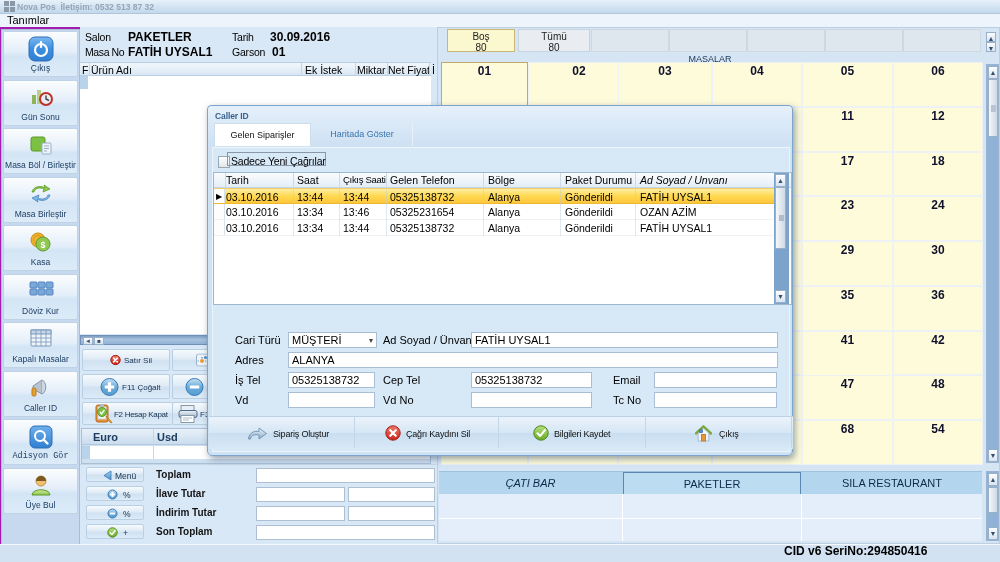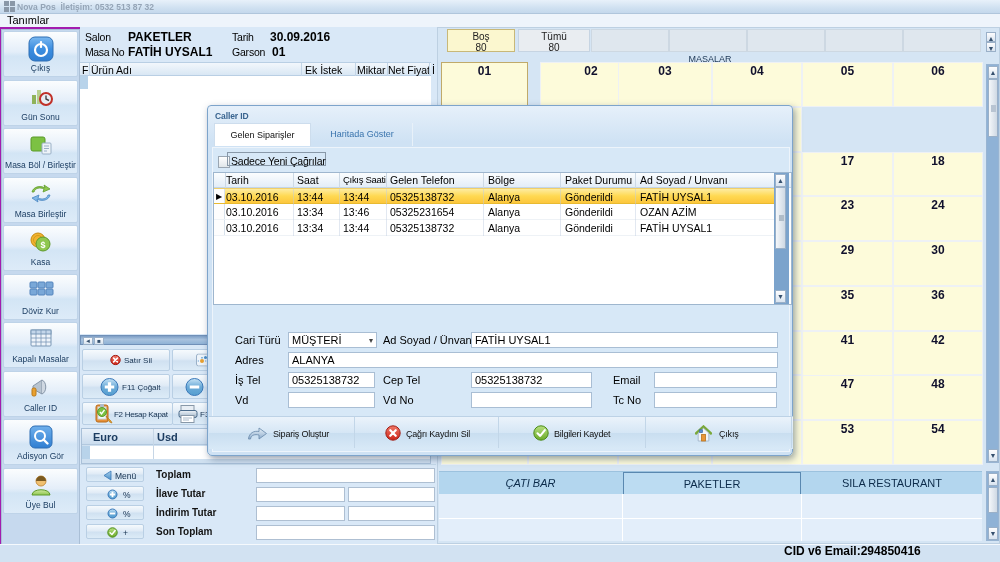--- a/index.html
+++ b/index.html
@@ -176,21 +176,21 @@
         <div class="lbl">Kapalı Masalar</div>
       </div>
 <div class="sbtn" style="top:340.5px;">
         <svg width="26" height="24" viewBox="0 0 26 24">
           <path d="M5 10 L14 4 L14 18 L5 13 Z" fill="#b8c4d0" stroke="#8696a8"></path>
           <path d="M14 4 C19 6,19 16,14 18" fill="#cfd8e2" stroke="#8696a8"></path>
           <rect x="4" y="12" width="4" height="8" rx="1.5" fill="#e8a030" stroke="#b87818"></rect>
         </svg>
         <div class="lbl">Caller ID</div>
       </div>
-<div class="sbtn" style="top:389.0px;">
+<div class="sbtn" style="top:389.0px;font-family:Liberation Mono, monospace;">
         <svg width="26" height="26" viewBox="0 0 26 26">
           <rect x="2" y="2" width="22" height="22" rx="5" fill="url(#gad)" stroke="#2f6fb4"></rect>
           <defs>
             <linearGradient id="gad" x1="0" y1="0" x2="0" y2="1">
               <stop offset="0" stop-color="#6fb0ec"></stop>
               <stop offset="1" stop-color="#2f7ed2"></stop>
             </linearGradient>
           </defs>
           <circle cx="12" cy="12" r="5" fill="none" stroke="#fff" stroke-width="2"></circle>
           <path d="M15.5 15.5 L19.5 19.5" stroke="#fff" stroke-width="2.4" stroke-linecap="round"></path>
@@ -404,29 +404,31 @@
 <div class="topcell" style="left:153px;width:78px;background:#dfe7ee;border-color:#cdd8e2;"></div>
 <div class="topcell" style="left:231px;width:78px;background:#dfe7ee;border-color:#cdd8e2;"></div>
 <div class="topcell" style="left:309px;width:78px;background:#dfe7ee;border-color:#cdd8e2;"></div>
 <div class="topcell" style="left:387px;width:78px;background:#dfe7ee;border-color:#cdd8e2;"></div>
 <div class="topcell" style="left:465px;width:78px;background:#dfe7ee;border-color:#cdd8e2;"></div>
 <div class="vsbtn" style="left:548px;top:4px;height:10px;width:10px;">▲</div>
 <div class="vsbtn" style="left:548px;top:14px;height:10px;width:10px;">▼</div>
 <div id="masalar-lbl">MASALAR</div>
 <div id="masagrid">
 <div class="mcell" style="left:0px;top:0.0px;width:87px;height:44.8px;border:1px solid #c0aa6a;"><b>01</b></div>
-<div class="mcell" style="left:87px;top:0.0px;width:102px;height:44.8px;margin-left:12px;"><b>02</b></div>
+<div class="mcell" style="left:87px;top:0.0px;width:102px;height:44.8px;"><b>02</b></div>
 <div class="mcell" style="left:177px;top:0.0px;width:94px;height:44.8px;"><b>03</b></div>
 <div class="mcell" style="left:271px;top:0.0px;width:90px;height:44.8px;"><b>04</b></div>
 <div class="mcell" style="left:361px;top:0.0px;width:91px;height:44.8px;"><b>05</b></div>
 <div class="mcell" style="left:452px;top:0.0px;width:90px;height:44.8px;"><b>06</b></div>
 <div class="mcell" style="left:0px;top:44.8px;width:87px;height:44.8px;"><b>07</b></div>
 <div class="mcell" style="left:87px;top:44.8px;width:90px;height:44.8px;"><b>08</b></div>
 <div class="mcell" style="left:177px;top:44.8px;width:94px;height:44.8px;"><b>09</b></div>
 <div class="mcell" style="left:271px;top:44.8px;width:90px;height:44.8px;"><b>10</b></div>
+<div class="mcell" style="left:361px;top:44.8px;width:91px;height:44.8px;"><b>11</b></div>
+<div class="mcell" style="left:452px;top:44.8px;width:90px;height:44.8px;"><b>12</b></div>
 <div class="mcell" style="left:0px;top:89.6px;width:87px;height:44.8px;"><b>13</b></div>
 <div class="mcell" style="left:87px;top:89.6px;width:90px;height:44.8px;"><b>14</b></div>
 <div class="mcell" style="left:177px;top:89.6px;width:94px;height:44.8px;"><b>15</b></div>
 <div class="mcell" style="left:271px;top:89.6px;width:90px;height:44.8px;"><b>16</b></div>
 <div class="mcell" style="left:361px;top:89.6px;width:91px;height:44.8px;"><b>17</b></div>
 <div class="mcell" style="left:452px;top:89.6px;width:90px;height:44.8px;"><b>18</b></div>
 <div class="mcell" style="left:0px;top:134.3px;width:87px;height:44.8px;"><b>19</b></div>
 <div class="mcell" style="left:87px;top:134.3px;width:90px;height:44.8px;"><b>20</b></div>
 <div class="mcell" style="left:177px;top:134.3px;width:94px;height:44.8px;"><b>21</b></div>
 <div class="mcell" style="left:271px;top:134.3px;width:90px;height:44.8px;"><b>22</b></div>
@@ -453,21 +455,21 @@
 <div class="mcell" style="left:0px;top:313.4px;width:87px;height:44.8px;"><b>43</b></div>
 <div class="mcell" style="left:87px;top:313.4px;width:90px;height:44.8px;"><b>44</b></div>
 <div class="mcell" style="left:177px;top:313.4px;width:94px;height:44.8px;"><b>45</b></div>
 <div class="mcell" style="left:271px;top:313.4px;width:90px;height:44.8px;"><b>46</b></div>
 <div class="mcell" style="left:361px;top:313.4px;width:91px;height:44.8px;"><b>47</b></div>
 <div class="mcell" style="left:452px;top:313.4px;width:90px;height:44.8px;"><b>48</b></div>
 <div class="mcell" style="left:0px;top:358.2px;width:87px;height:44.8px;"><b>49</b></div>
 <div class="mcell" style="left:87px;top:358.2px;width:90px;height:44.8px;"><b>50</b></div>
 <div class="mcell" style="left:177px;top:358.2px;width:94px;height:44.8px;"><b>51</b></div>
 <div class="mcell" style="left:271px;top:358.2px;width:90px;height:44.8px;"><b>52</b></div>
-<div class="mcell" style="left:361px;top:358.2px;width:91px;height:44.8px;"><b>53</b></div>
+<div class="mcell" style="left:361px;top:358.2px;width:91px;height:44.8px;"><b>68</b></div>
 <div class="mcell" style="left:452px;top:358.2px;width:90px;height:44.8px;"><b>54</b></div>
 </div>
 <div class="vscroll" style="left:548px;top:36px;width:13px;height:399px;">
         <div class="vsbtn" style="top:1px;width:10px;">▲</div>
         <div class="vthumb" style="top:14px;height:58px;width:10px;">
           <div style="position:absolute;left:2px;top:25px;width:5px;height:7px;background:#b8c4d2;"></div>
         </div>
         <div class="vsbtn" style="top:384px;width:10px;">▼</div>
       </div>
 <div id="btabs">
@@ -494,21 +496,21 @@
 <div id="chk"></div>
       <div id="chklbl">Sadece Yeni Çağrılar</div>
 <div id="grid">
 <div id="ghead">
 <span style="left:12px;">Tarih</span>
 <span style="left:83px;">Saat</span>
 <span style="left:129px;font-size:9.5px;letter-spacing:-0.3px;">Çıkış Saati</span>
 <span style="left:176px;">Gelen Telefon</span>
 <span style="left:274px;">Bölge</span>
 <span style="left:351px;">Paket Durumu</span>
-<span style="left:426px;">Ad Soyad / Unvanı</span>
+<span style="left:426px;font-style:italic;">Ad Soyad / Unvanı</span>
 <div class="gsep" style="left:11px;"></div>
 <div class="gsep" style="left:79px;"></div>
 <div class="gsep" style="left:125px;"></div>
 <div class="gsep" style="left:172px;"></div>
 <div class="gsep" style="left:269px;"></div>
 <div class="gsep" style="left:346px;"></div>
 <div class="gsep" style="left:421px;"></div>
 </div>
 <div class="grow" id="grow1" style="top:15px;">
 <div class="gmark">
@@ -630,14 +632,14 @@
             <path d="M1 8.5 L8.5 1.5 L16 8.5" fill="none" stroke="#7aa83a" stroke-width="2.4" stroke-linecap="round"></path>
             <path d="M3.2 8 L8.5 3.2 L13.8 8 L13.8 16 L3.2 16 Z" fill="#f0f4f8" stroke="#9ab0c6" stroke-width="0.8"></path>
             <rect x="6.6" y="9.5" width="3.8" height="6.5" fill="#e8963a" stroke="#b87018" stroke-width="0.8"></rect>
             <rect x="4.6" y="4.8" width="2.8" height="2.8" fill="#5a8fd0" stroke="#3a6aa8" stroke-width="0.7"></rect>
           </svg>
           <span class="tx" style="left:73px;">Çıkış</span>
         </div>
 </div>
 </div>
 <div id="statusbar" class="abs">
-      <b>CID v6 Email:294850416</b>
+      <b>CID v6 SeriNo:294850416</b>
     </div>
 </div>
 </body></html>

